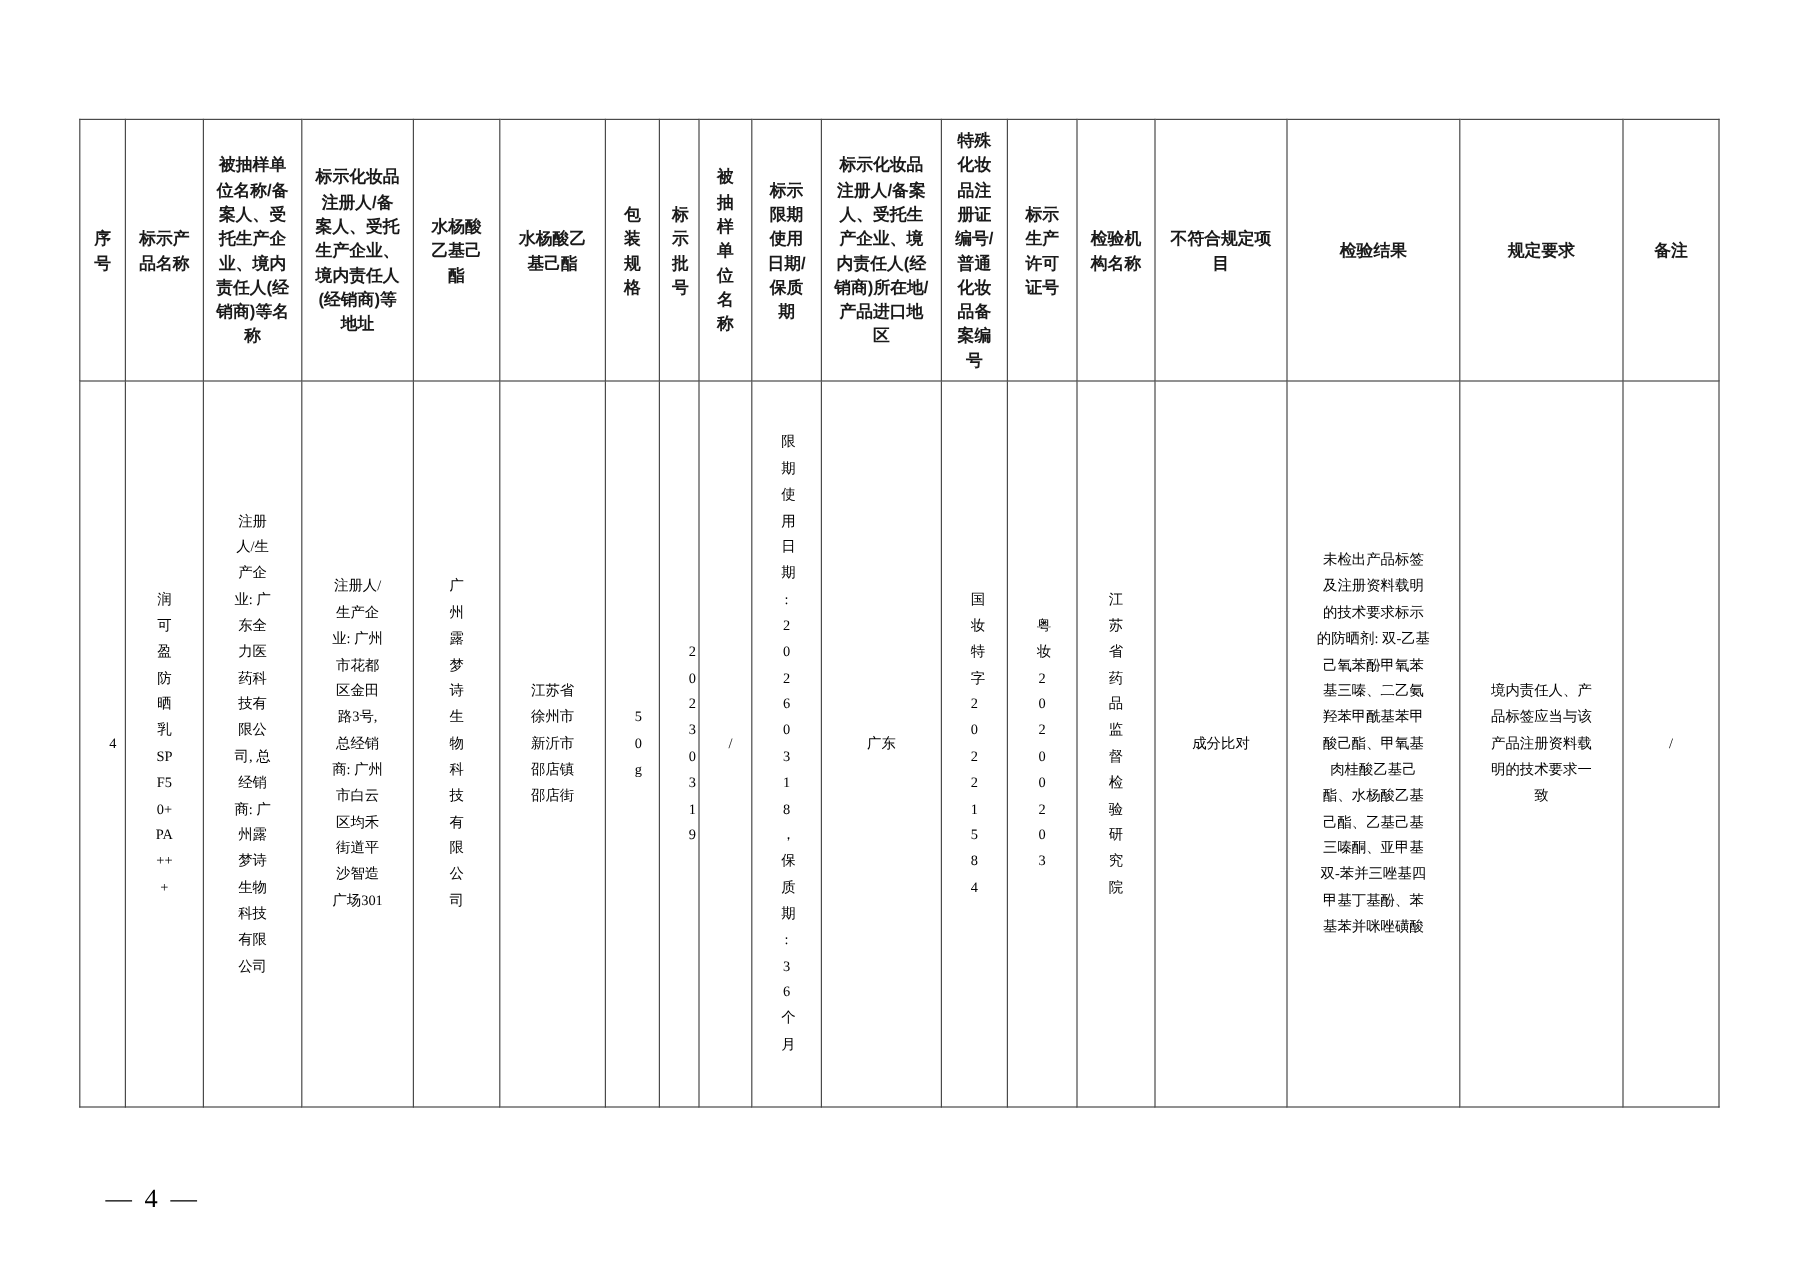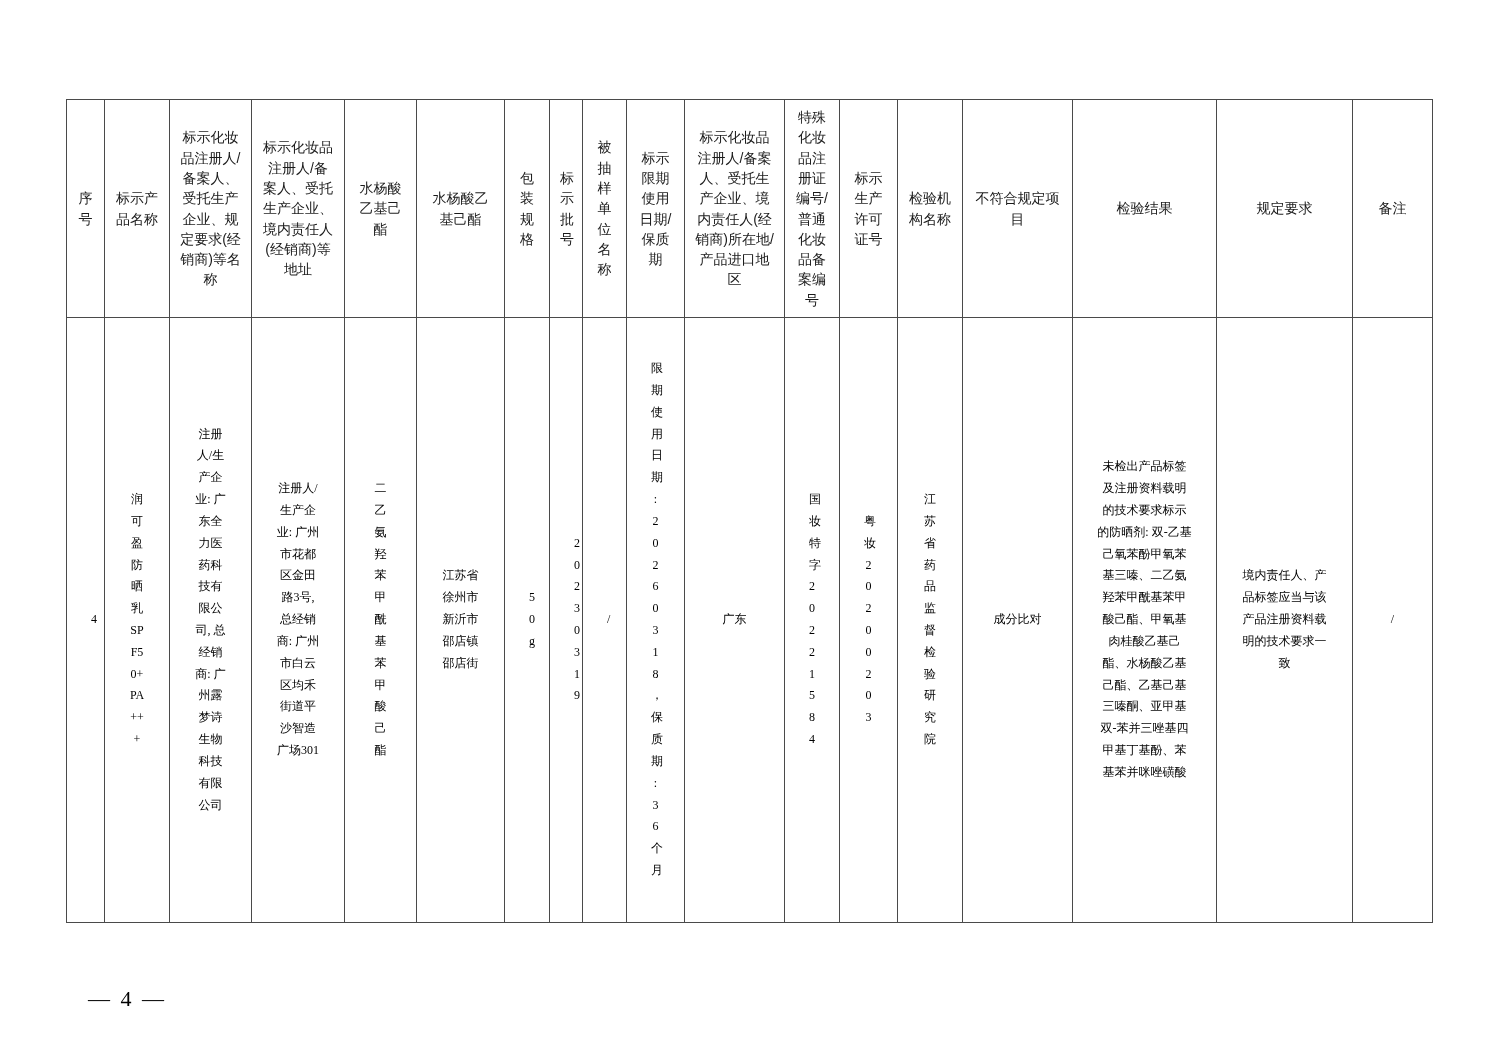--- a/index.html
+++ b/index.html
@@ -29,21 +29,21 @@
     border: 1.5px solid #4a4a4a;
     box-sizing: border-box;
     text-align: center;
     vertical-align: middle;
     overflow-wrap: break-word;
     word-wrap: break-word;
   }
   
   table.report th {
     font-family: "Liberation Sans", sans-serif;
-    font-weight: normal;
+    font-weight: bold;
     font-size: 14px;
     line-height: 1.45;
     height: 218px;
     padding: 2px 10px;
     color: #1a1a1a;
   }
   th.p12 { padding: 2px 12px; }
   th.p13 { padding: 2px 13px; }
   th.sm  { font-size: 13px; padding: 2px 10px; }
   
@@ -91,21 +91,21 @@
       <col style="width:65px">
       <col style="width:110px">
       <col style="width:144px">
       <col style="width:136px">
       <col style="width:80px">
     </colgroup>
     <tbody>
       <tr>
         <th>序号</th>
         <th class="p12">标示产品名称</th>
-        <th>标示化妆品注册人/备案人、受托生产企业、规定要求(经销商)等名称</th>
+        <th>被抽样单位名称/备案人、受托生产企业、境内责任人(经销商)等名称</th>
         <th>标示化妆品注册人/备案人、受托生产企业、境内责任人(经销商)等地址</th>
         <th>水杨酸乙基己酯</th>
         <th>水杨酸乙基己酯</th>
         <th class="p13">包装规格</th>
         <th>标示批号</th>
         <th class="p13">被抽样单位名称</th>
         <th class="p12">标示限期使用日期/保质期</th>
         <th>标示化妆品注册人/备案人、受托生产企业、境内责任人(经销商)所在地/产品进口地区</th>
         <th class="sm">特殊化妆品注册证编号/普通化妆品备案编号</th>
         <th class="p12">标示生产许可证号</th>
@@ -113,21 +113,21 @@
         <th class="p13">不符合规定项目</th>
         <th>检验结果</th>
         <th>规定要求</th>
         <th>备注</th>
       </tr>
       <tr>
         <td>4</td>
         <td>润可盈防晒乳SPF50+PA+++</td>
         <td>注册人/生产企业: 广东全力医药科技有限公司, 总经销商: 广州露梦诗生物科技有限公司</td>
         <td>注册人/生产企业: 广州市花都区金田路3号, 总经销商: 广州市白云区均禾街道平沙智造广场301</td>
-        <td>二乙氨羟苯甲酰基苯甲酸己酯</td>
+        <td>广州露梦诗生物科技有限公司</td>
         <td>江苏省徐州市新沂市邵店镇邵店街</td>
         <td>50g</td>
         <td class="p11">20230319</td>
         <td>/</td>
         <td class="p11">限期使用日期: 20260318，保质期: 36个月</td>
         <td>广东</td>
         <td>国妆特字20221584</td>
         <td>粤妆20200203</td>
         <td>江苏省药品监督检验研究院</td>
         <td>成分比对</td>

